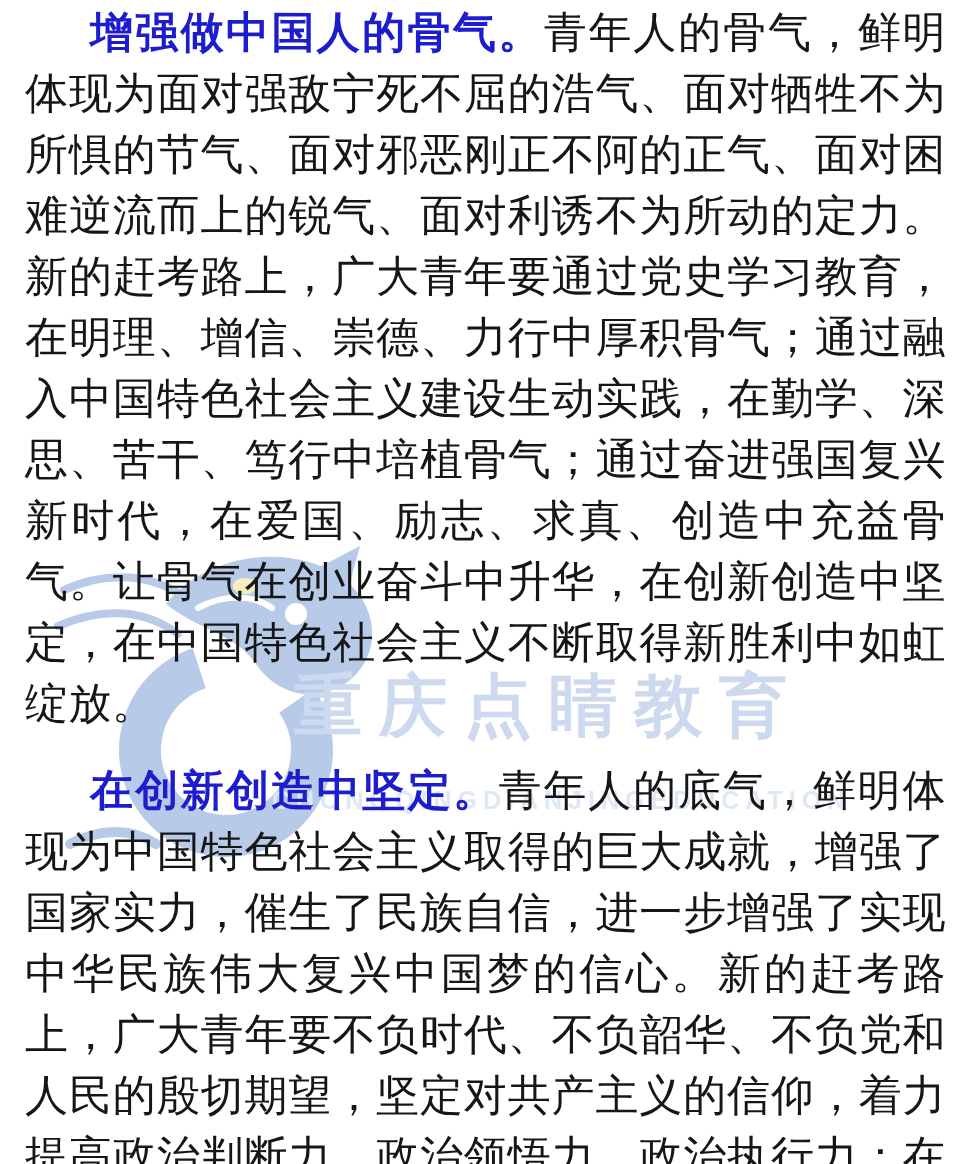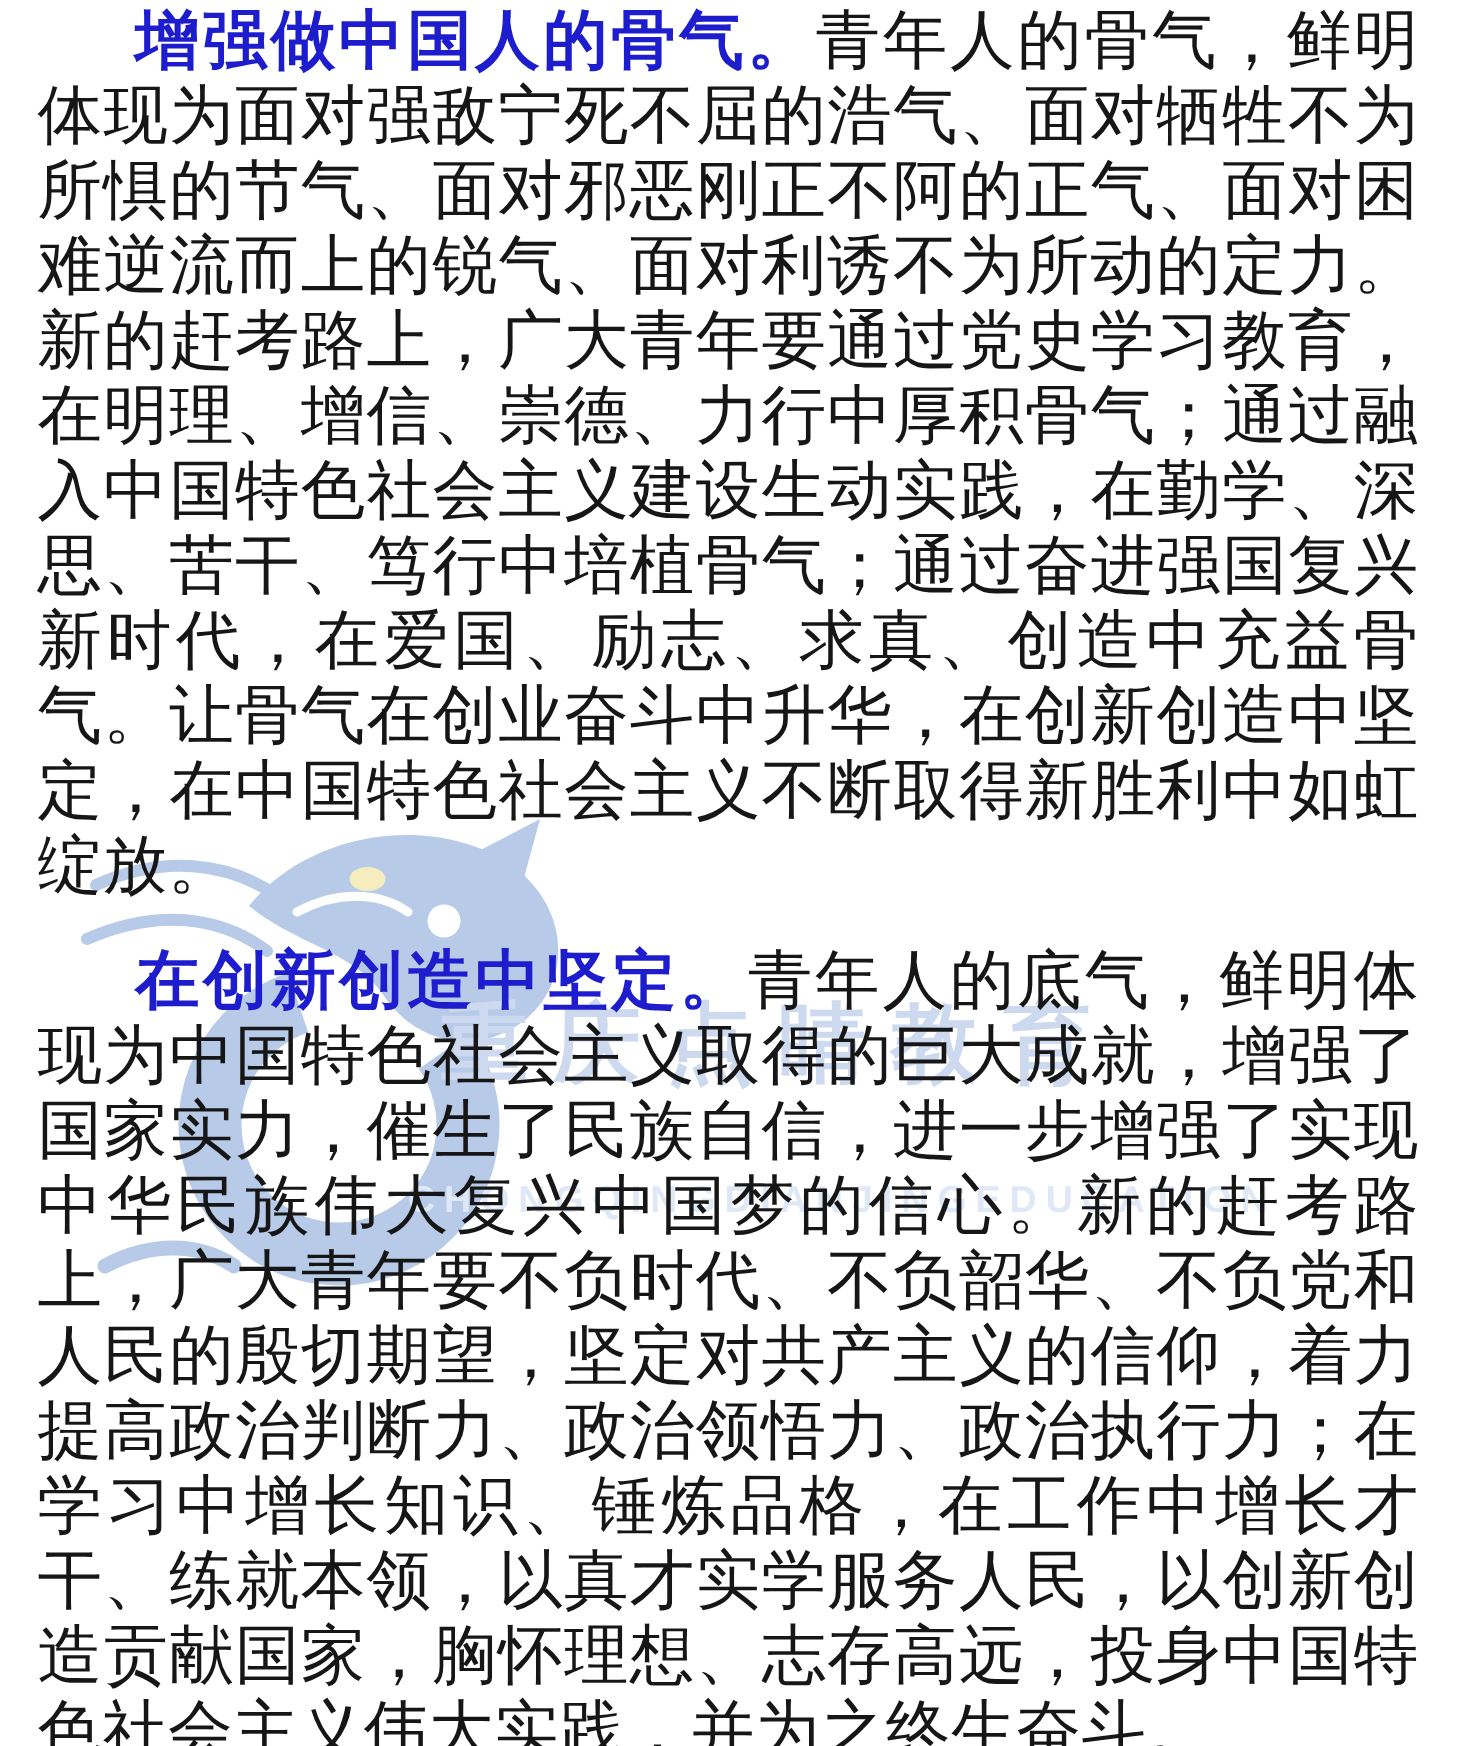--- a/index.html
+++ b/index.html
@@ -19,43 +19,43 @@
     font-family:"Liberation Serif","DejaVu Serif",serif;
     position:relative;overflow:hidden;
   }
   .page{position:absolute;inset:0;width:972px;height:1164px;}
 
   
   .watermark{position:absolute;inset:0;z-index:0;pointer-events:none;}
   .logo-svg{position:absolute;left:48px;top:542px;width:336px;height:334px;}
   .wm-cn{
     position:absolute;left:294px;top:672px;
-    font-family:Liberation Mono, monospace;
-    font-weight:bold;font-size:58px;line-height:1;
+    font-family:Liberation Serif, serif;
+    font-weight:bold;font-size:68px;line-height:1;
     letter-spacing:17px;white-space:nowrap;
     color:var(--wm-color);
   }
   .wm-en{
     position:absolute;left:272px;top:788px;
     font-family:"Liberation Sans","DejaVu Sans",sans-serif;
     font-weight:bold;font-size:25px;line-height:1;
     letter-spacing:6px;white-space:nowrap;
     color:var(--wm-en-color);
   }
 
   
   .content{
     position:absolute;inset:0;z-index:1;
     padding:2px 26px 0 25px;
     box-sizing:border-box;
   }
   .para{
     margin:0;
     font-size:43px;
-    line-height:50px;
+    line-height:61px;
     color:var(--text-color);
     text-align:justify;
     text-justify:inter-character;
     text-indent:65px;
     letter-spacing:0.5px;
   }
   .para + .para{margin-top:26px;}
   .lead{
     font-weight:bold;
     color:var(--accent-blue);

